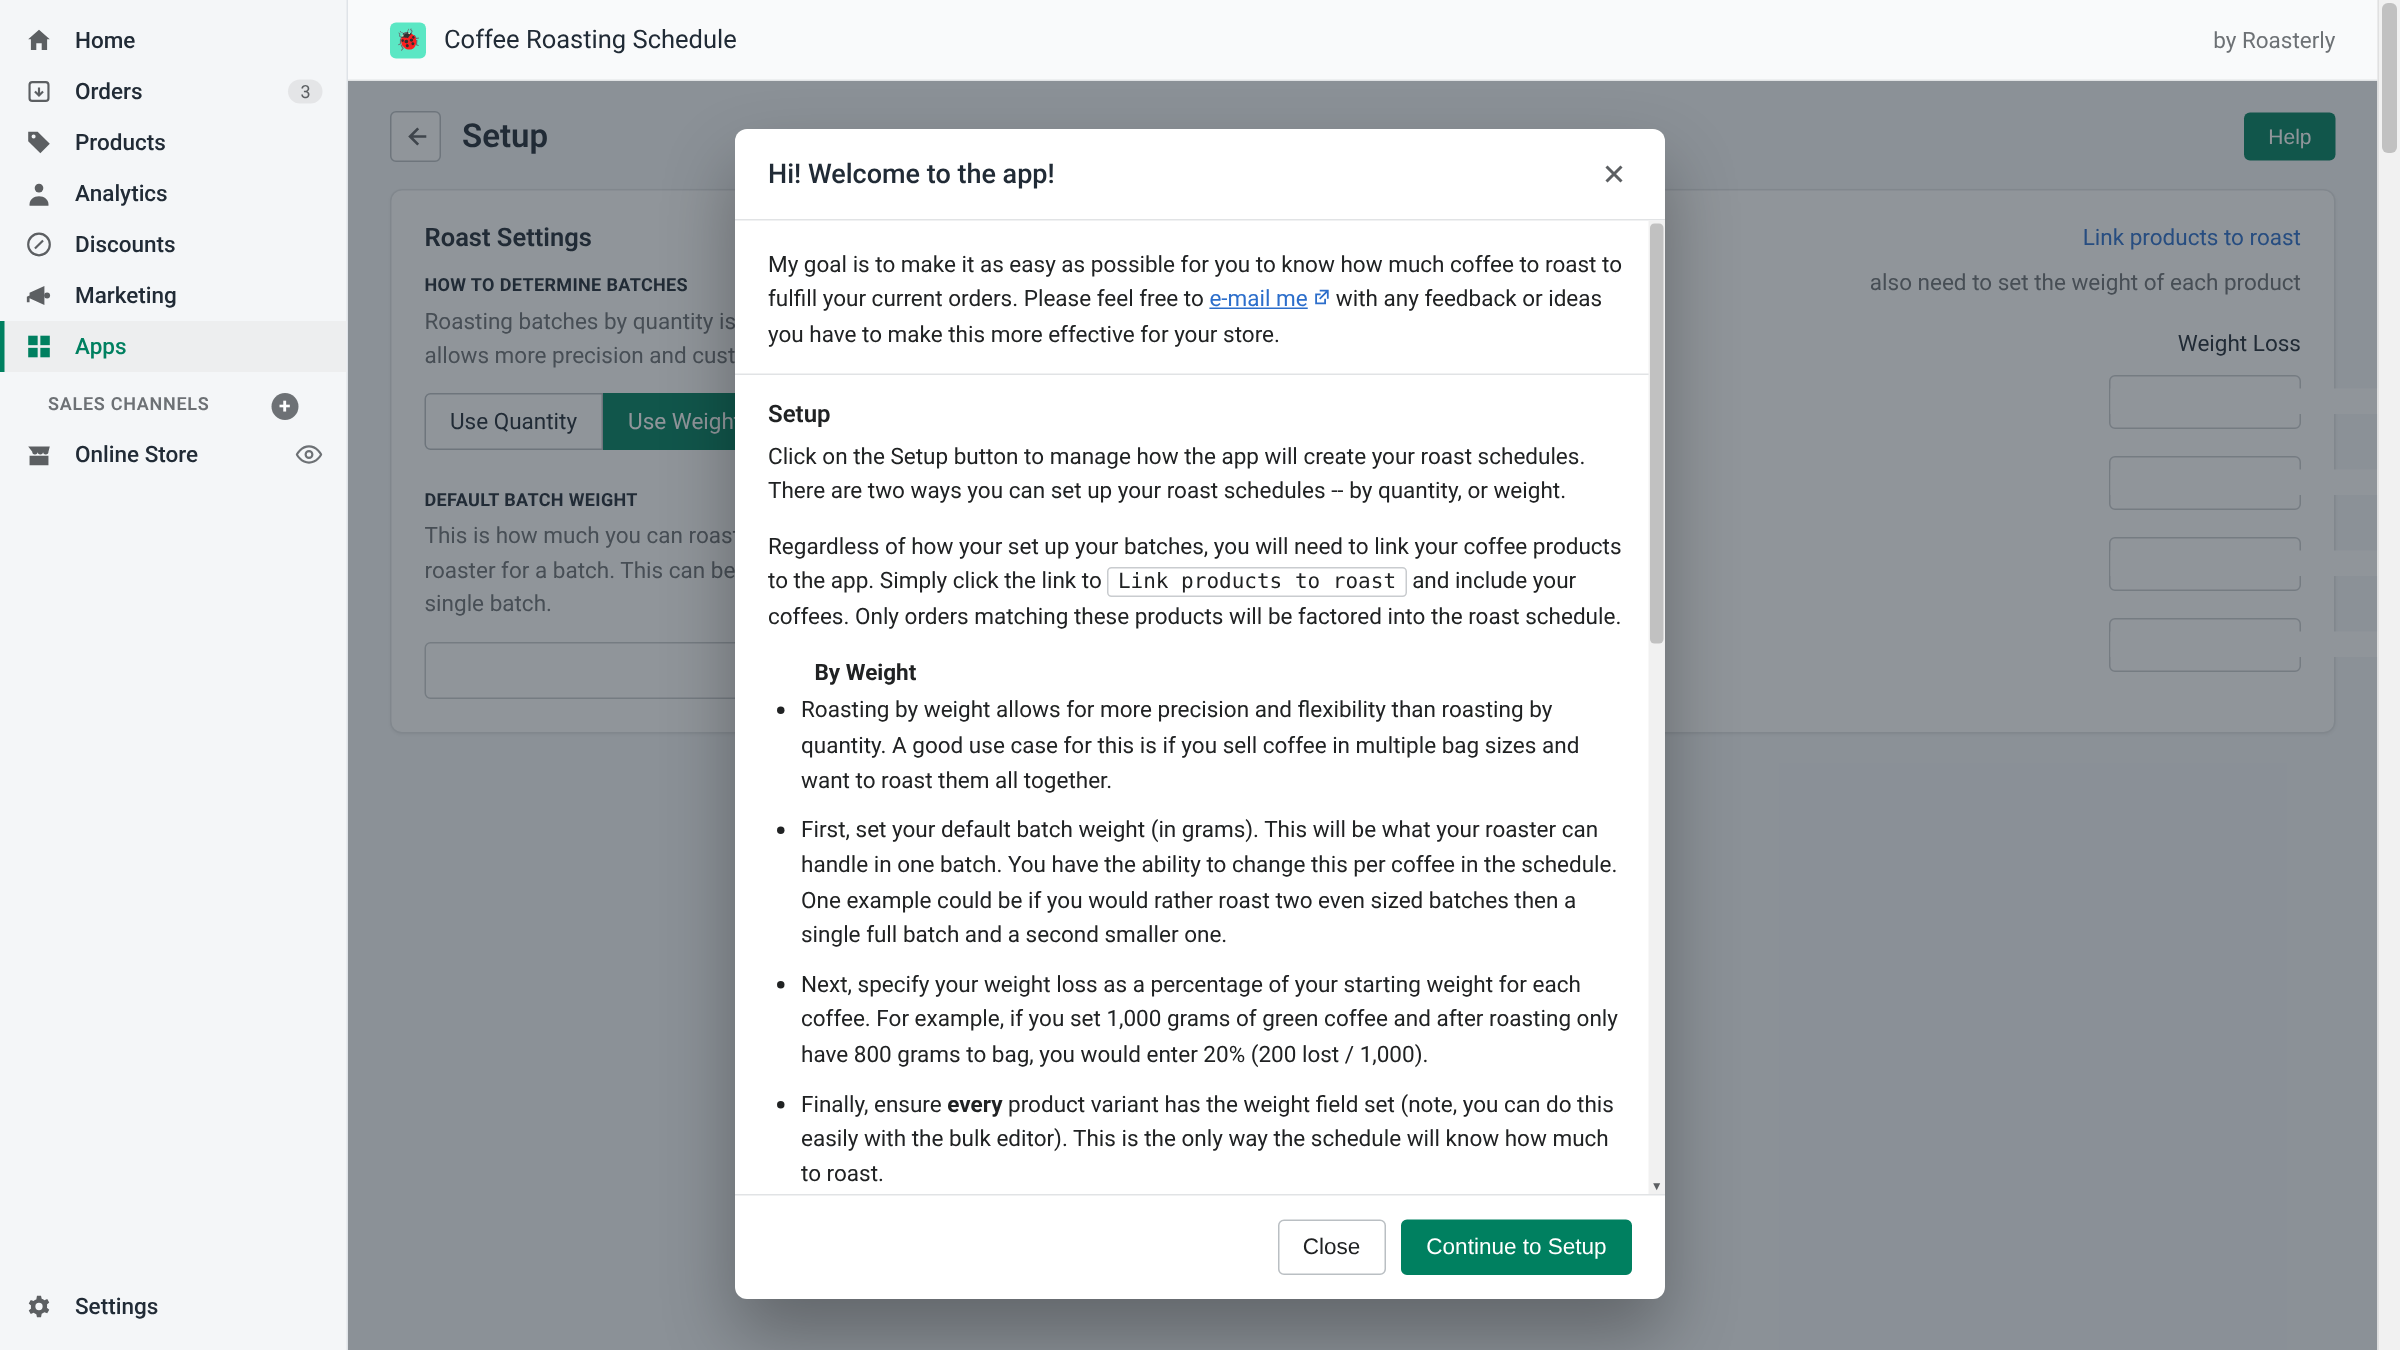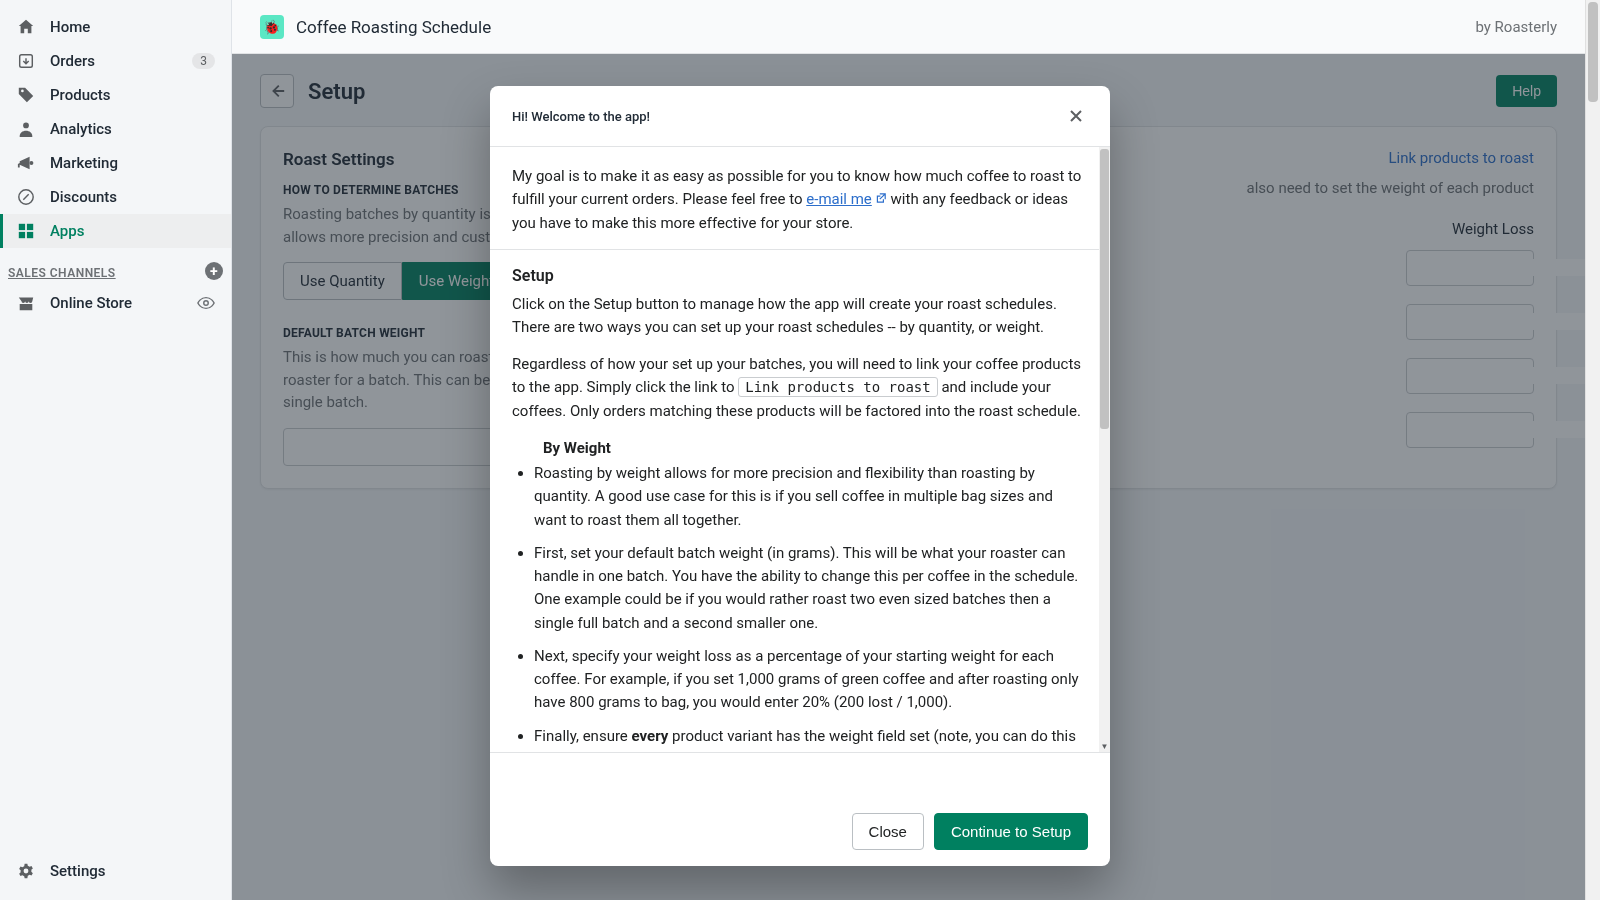--- a/index.html
+++ b/index.html
@@ -13,21 +13,21 @@
   
   .sidebar { position: absolute; left:0; top:0; bottom:0; width: 232px; background:#f4f6f8; border-right:1px solid #dfe3e8; display:flex; flex-direction:column; padding-top:10px;}
   .nav-item { display:flex; align-items:center; height:34px; padding:0 16px; gap:14px; cursor:pointer; position:relative;}
   .nav-item .icon { width:20px; display:flex; justify-content:center; color:#5c5f62;}
   .nav-item .label { font-weight:500; color:#212b36; font-size:15px;}
   .nav-item.active { background:#edeeef;}
   .nav-item.active::before{content:"";position:absolute;left:0;top:0;bottom:0;width:3px;background:#008060;}
   .nav-item.active .label { color:#008060; }
   .nav-item.active .icon { color:#008060;}
   .nav-item .badge { margin-left:auto; background:#e4e5e7; color:#5c5f62; font-size:12px; border-radius:10px; padding:1px 8px;}
-  .nav-section { padding:14px 8px 6px; font-size:12px; color:#6d7175; font-weight:600; letter-spacing:0.04em; display:flex; align-items:flex-end; justify-content:space-between;text-decoration:underline;}
+  .nav-section { padding:14px 32px 6px; font-size:12px; color:#6d7175; font-weight:600; letter-spacing:0.04em; display:flex; align-items:flex-start; justify-content:space-between;}
   .nav-section .plus { width:18px;height:18px;border-radius:50%;background:#6d7175;color:#fff;display:flex;align-items:center;justify-content:center;font-size:14px;font-weight:700;}
   .nav-spacer{flex:1;}
   .nav-item .eye{margin-left:auto;color:#6d7175;}
 
   
   .main { position:absolute; left:232px; right:15px; top:0; bottom:0; background:#f4f6f8; }
   .appbar { height:54px; border-bottom:1px solid #e1e3e5; background:#f9fafb; display:flex; align-items:center; padding:0 28px; justify-content:space-between;}
   .appbar-left{display:flex;align-items:center;gap:12px;}
   .app-logo{width:24px;height:24px;background:#5be7c4;border-radius:4px;display:flex;align-items:center;justify-content:center;font-size:14px;}
   .appbar-title{font-size:17px;color:#212b36;}
@@ -62,38 +62,38 @@
   .row{display:flex;justify-content:flex-end;margin-bottom:18px;}
   .num-input{display:flex;align-items:center;border:1px solid #c9cccf;border-radius:4px;height:36px;width:128px;}
   .num-input input{border:none;flex:1;text-align:right;padding:0 4px;font-size:15px;outline:none;}
 
   
   .overlay{position:absolute;top:54px;left:0;right:0;bottom:0;background:rgba(33,43,54,0.5);}
 
   
   .modal{position:absolute;left:50%;top:86px;transform:translateX(-50%);width:620px;background:#fff;border-radius:8px;box-shadow:0 24px 48px rgba(0,0,0,0.3);display:flex;flex-direction:column;max-height:780px;}
   .modal-head{display:flex;align-items:center;justify-content:space-between;padding:18px 22px;border-bottom:1px solid #e1e3e5;}
-  .modal-head h2{font-size:13px;font-weight:500;text-align:right;}
+  .modal-head h2{font-size:18px;font-weight:500;text-align:right;}
   .modal-close{width:24px;height:24px;cursor:pointer;color:#5c5f62;display:flex;align-items:center;justify-content:center;font-size:20px;}
   .modal-body-wrap{position:relative;flex:1;overflow:hidden;}
   .modal-body{padding:18px 22px 8px;font-size:15px;line-height:1.55;color:#202223;height:650px;overflow:hidden;}
   .modal-body p{margin-bottom:14px;}
   .modal-body hr{border:none;border-top:1px solid #e1e3e5;margin:14px -22px;}
   .modal-body h4{font-size:16px;font-weight:600;margin-bottom:4px;}
   .modal-body h5{font-size:15px;font-weight:700;margin-top:14px;margin-bottom:2px;margin-left:31px;}
   .modal-body ul{padding-left:22px;margin-bottom:10px;}
   .modal-body li{margin-bottom:10px;list-style:disc;}
   .modal-body a{color:#2c6ecb;text-decoration:underline;}
   .modal-body code{font-family:ui-monospace,Menlo,monospace;background:#fff;border:1px solid #c9cccf;padding:1px 6px;border-radius:3px;font-size:14px;}
   .ext-icon{display:inline-block;width:12px;height:12px;margin-left:3px;vertical-align:baseline;}
   .modal-scroll{position:absolute;right:0;top:0;bottom:0;width:11px;background:#f1f1f1;}
   .modal-scroll .thumb{position:absolute;left:1px;right:1px;top:2px;height:280px;background:#c1c1c1;border-radius:3px;}
   .modal-scroll .down{position:absolute;bottom:0;left:0;right:0;height:12px;display:flex;align-items:center;justify-content:center;font-size:8px;color:#5c5f62;}
   .modal-foot{border-top:1px solid #e1e3e5;padding:16px 22px;display:flex;justify-content:flex-end;gap:10px;}
-  .btn{padding:9px 16px;border-radius:4px;font-size:15px;cursor:pointer;margin-top:44px;}
+  .btn{padding:9px 16px;border-radius:4px;font-size:15px;cursor:pointer;}
   .btn-secondary{background:#fff;border:1px solid #babfc3;color:#202223;}
   .btn-primary{background:#008060;border:1px solid #008060;color:#fff;}
 
   svg{display:block;}
 </style>
 </head>
 <body>
 
 <div class="sidebar">
   <div class="nav-item">
@@ -126,35 +126,35 @@
     <span class="icon">
         <svg width="18" height="18" viewBox="0 0 20 20" fill="currentColor">
           <circle cx="10" cy="6" r="3.2"></circle>
           <path d="M3 18c0-3.6 3.1-6 7-6s7 2.4 7 6v1H3z"></path>
         </svg>
       </span>
     <span class="label">Analytics</span>
   </div>
   <div class="nav-item">
     <span class="icon">
-        <svg width="18" height="18" viewBox="0 0 20 20" fill="currentColor">
-          <path d="M3 8l11-5v14L3 12v3H1v-4l2-1z"></path>
-          <circle cx="16" cy="10" r="2.2"></circle>
-        </svg>
-      </span>
-    <span class="label">Marketing</span>
-  </div>
-  <div class="nav-item">
-    <span class="icon">
         <svg width="18" height="18" viewBox="0 0 20 20" fill="none" stroke="currentColor" stroke-width="1.6">
           <circle cx="10" cy="10" r="8"></circle>
           <path d="M7 13l6-6M8 8h.01M12 12h.01"></path>
         </svg>
       </span>
     <span class="label">Discounts</span>
+  </div>
+  <div class="nav-item">
+    <span class="icon">
+        <svg width="18" height="18" viewBox="0 0 20 20" fill="currentColor">
+          <path d="M3 8l11-5v14L3 12v3H1v-4l2-1z"></path>
+          <circle cx="16" cy="10" r="2.2"></circle>
+        </svg>
+      </span>
+    <span class="label">Marketing</span>
   </div>
   <div class="nav-item active">
     <span class="icon">
         <svg width="18" height="18" viewBox="0 0 20 20" fill="currentColor">
           <rect x="2" y="2" width="7" height="7"></rect>
           <rect x="11" y="2" width="7" height="7"></rect>
           <rect x="2" y="11" width="7" height="7"></rect>
           <rect x="11" y="11" width="7" height="7"></rect>
         </svg>
       </span>

